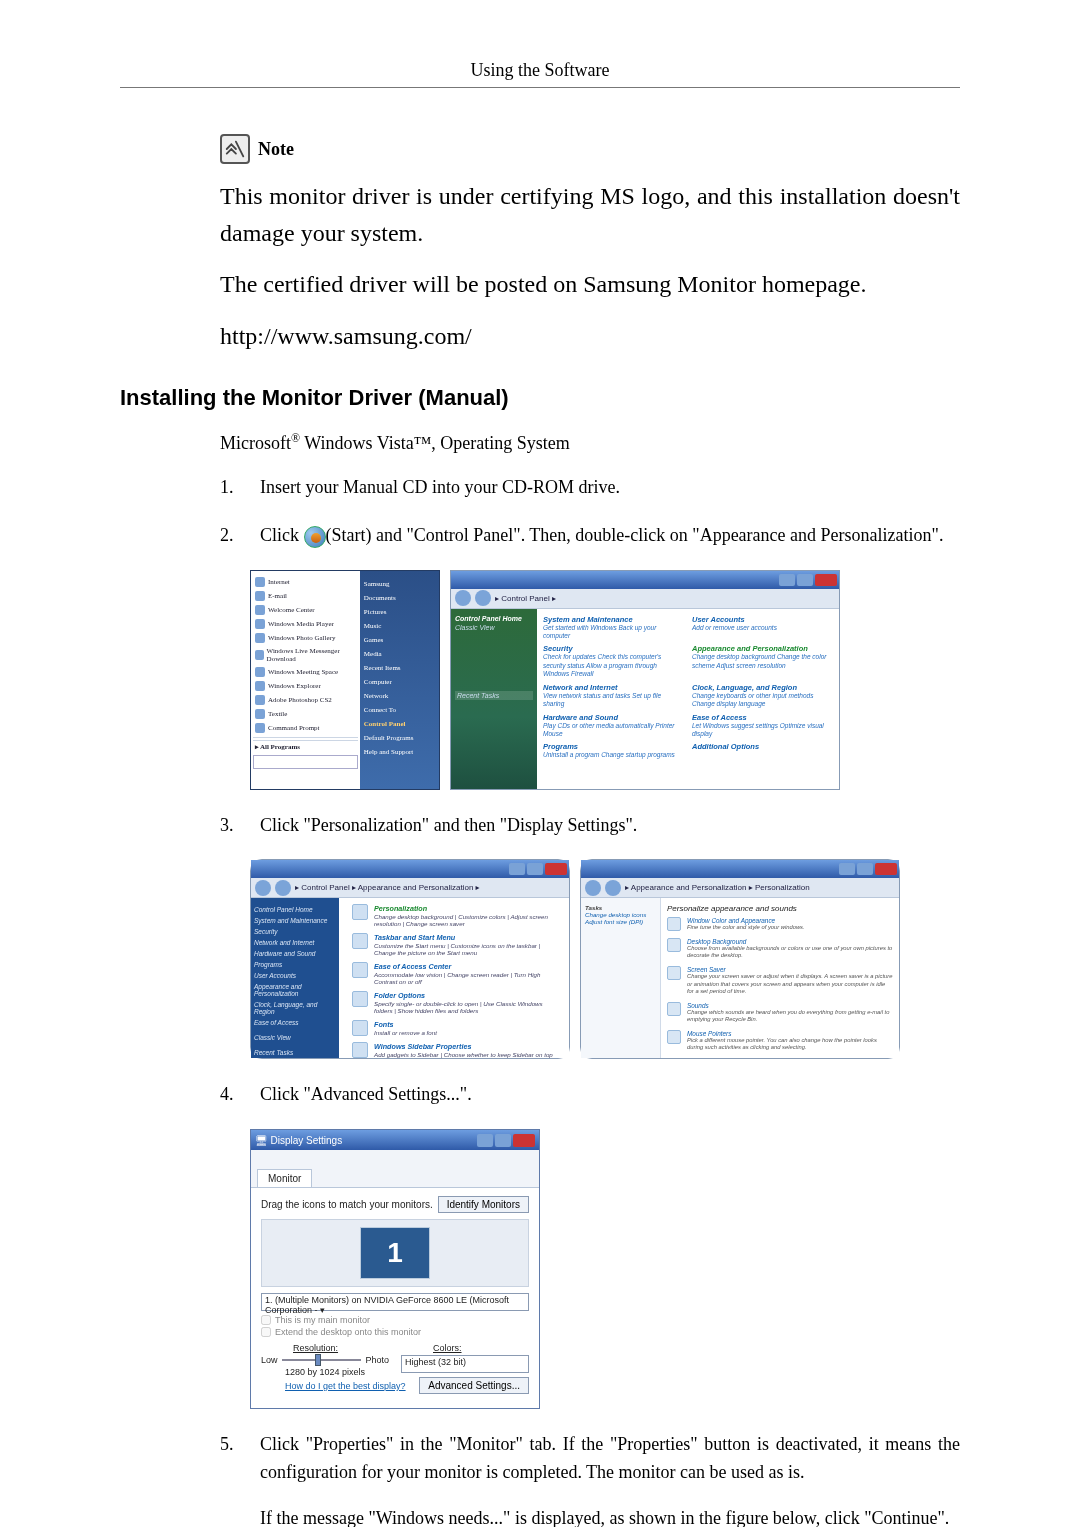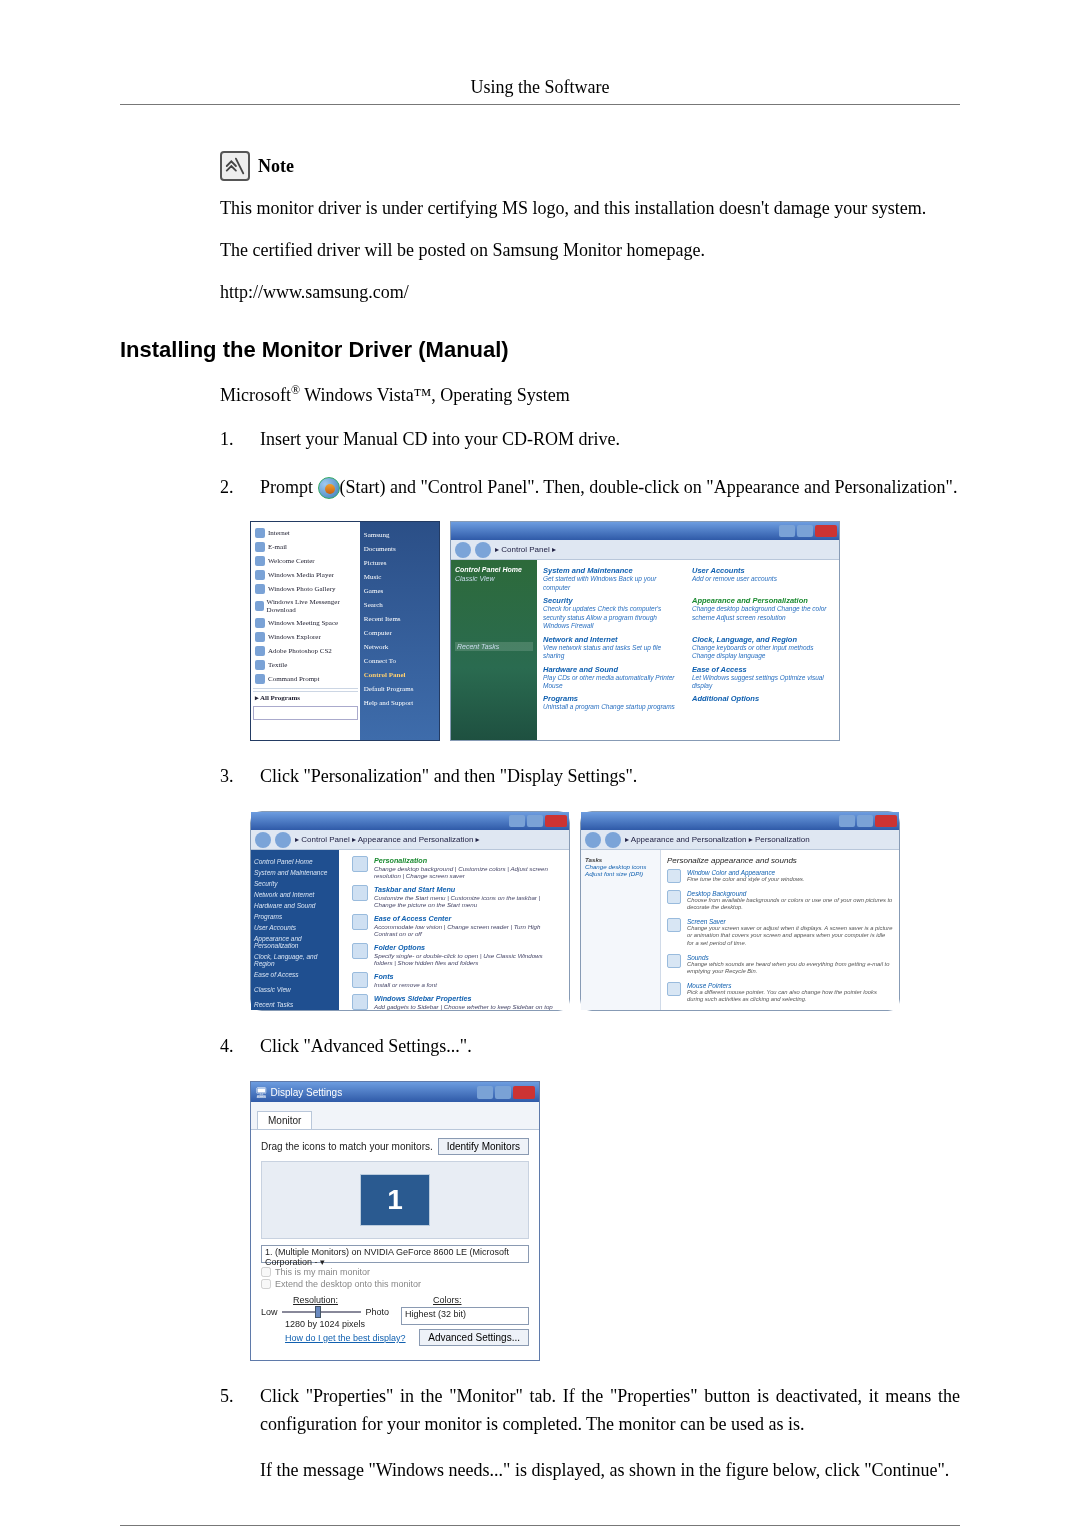--- a/index.html
+++ b/index.html
@@ -9,36 +9,35 @@
     color: #000;
     width: 1080px;
     margin: 0 auto;
     padding: 0 120px;
   }
   .header-line {
     border-bottom: 1px solid #777;
     text-align: center;
     padding: 60px 0 6px;
     font-size: 18px;
-    margin-top: 17px;
   }
   .note-block {
     margin-top: 46px;
     margin-left: 100px;
   }
   .note-row { display: flex; align-items: center; gap: 8px; }
   .note-icon {
     width: 30px; height: 30px;
     border: 2px solid #555; border-radius: 4px;
     display: flex; align-items: center; justify-content: center;
     background: #eee;
   }
   .note-icon svg { width: 22px; height: 22px; }
   .note-label { font-weight: bold; font-size: 18px; }
-  .note-text { margin-top: 14px; font-size: 18px; line-height: 1.55; text-align: justify; }
+  .note-text { margin-top: 14px; font-size: 24px; line-height: 1.55; text-align: justify; }
   .note-text p { margin-bottom: 14px; }
   .section-title {
     font-family: Arial, Helvetica, sans-serif;
     font-weight: bold;
     font-size: 22px;
     margin-top: 30px;
   }
   .sub-line {
     margin-left: 100px;
     margin-top: 20px;
@@ -170,21 +169,21 @@
   }
   .ds-title {
     height: 20px; background: linear-gradient(#6d9de0, #2f5aa8);
     color: #fff; display: flex; align-items: center; justify-content: space-between;
     padding: 0 4px; font-size: 10px;
   }
   .ds-title .r { display: flex; gap: 2px; }
   .ds-title .b { width: 22px; height: 13px; background: #c33; border-radius: 2px; }
   .ds-title .b.min, .ds-title .b.max { background: #7aa2d6; width: 16px; }
   .ds-tab {
-    height: 28px; display: flex; align-items: flex-end; padding: 0 6px;
+    height: 38px; display: flex; align-items: flex-end; padding: 0 6px;
     border-bottom: 1px solid #b9c7da;
   }
   .ds-tab span {
     padding: 3px 10px; background: #fff; border: 1px solid #b9c7da;
     border-bottom: none; font-size: 10px;
   }
   .ds-body { flex: 1; padding: 8px 10px; background: #fff; display: flex; flex-direction: column; }
   .ds-row { display: flex; align-items: center; justify-content: space-between; margin-bottom: 6px; }
   .ds-btn {
     padding: 2px 8px; border: 1px solid #8a9ab2; background: #eef2f8; font-size: 10px;
@@ -254,21 +253,21 @@
 </div>
 
 <ol class="steps">
   <li>
     <span class="num">1.</span>
     <span class="body">Insert your Manual CD into your CD-ROM drive.</span>
   </li>
   <li>
     <span class="num">2.</span>
     <span class="body">
-      <span>Prompt </span><span class="start-icon"></span><span>(Start) and "Control Panel". Then, double-click on "Appearance and Personalization".</span>
+      <span>Click </span><span class="start-icon"></span><span>(Start) and "Control Panel". Then, double-click on "Appearance and Personalization".</span>
     </span>
   </li>
 </ol>
 
 <div class="screenshot-row">
   <div class="start-menu">
     <div class="sm-left" id="sm-left">
         <div class="row">
           <span class="ic"></span>
           <span>Internet</span>
@@ -316,21 +315,21 @@
         <div class="sep"></div>
         <div class="row all">▸ All Programs</div>
         <div class="sm-search"></div>
       </div>
     <div class="sm-right" id="sm-right">
         <div>Samsung</div>
         <div>Documents</div>
         <div>Pictures</div>
         <div>Music</div>
         <div>Games</div>
-        <div>Search</div>
+        <div>Media</div>
         <div>Recent Items</div>
         <div>Computer</div>
         <div>Network</div>
         <div>Connect To</div>
         <div class="hl">Control Panel</div>
         <div>Default Programs</div>
         <div>Help and Support</div>
       </div>
   </div>
   <div class="fake-window fw-wide">

